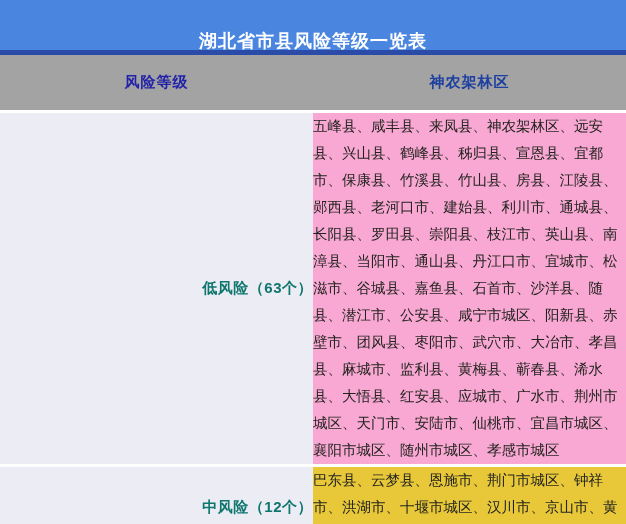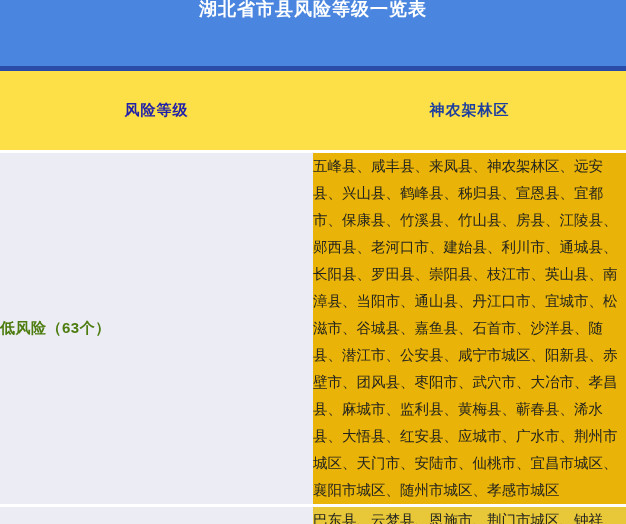--- a/index.html
+++ b/index.html
@@ -16,24 +16,24 @@
   .page {
     position: relative;
     width: 626px;
     height: 524px;
     background: #ffffff;
   }
 
   
   .title-bar {
     position: relative;
-    height: 66px;
+    height: 50px;
     background: #4a86df;
     display: flex;
-    align-items: flex-start;
+    align-items: flex-end;
     justify-content: center;
   }
   .title-text {
     color: #ffffff;
     font-size: 18px;
     font-weight: bold;
     letter-spacing: 1px;
     line-height: 1;
   }
   .title-underbar {
@@ -45,56 +45,56 @@
   
   .risk-table {
     width: 626px;
     border-collapse: collapse;
     table-layout: fixed;
   }
   .risk-table col.col-level { width: 313px; }
   .risk-table col.col-names { width: 313px; }
 
   .head-row th {
-    background: #fde047;
+    background: #a3a3a3;
     height: 55px;
     vertical-align: middle;
     text-align: center;
-    padding: 12px;
+    padding: 0;
     border: 0;
     font-weight: bold;
     font-size: 15px;
     color: #2222a8;
     letter-spacing: 1px;
     margin-left: 22px;
   }
   .head-row th.names-head { color: #1d3fa0; }
 
   .body-row td {
     padding: 0;
     border: 0;
     vertical-align: middle;
   }
   .level-cell {
     background: #ebecf4;
-    text-align: left;
-    color: #4d7c0f;
+    text-align: right;
+    color: #0f766e;
     font-size: 15px;
     font-weight: bold;
     letter-spacing: 0.5px;
   }
   .names-cell {
     padding: 10px 12px 10px 10px;
     font-size: 14.5px;
     line-height: 27px;
     color: #23241f;
     text-align: left;
     word-break: break-all;
   }
-  .names-cell.low  { background: #eab308; }
+  .names-cell.low  { background: #f9a8d4; }
   .names-cell.mid  { background: #e8c839; }
 
   .row-sep td {
     height: 3px;
     background: #ffffff;
     padding: 0;
     border: 0;
   }
   .row-sep td.left-sep { background: #ffffff; }
 

